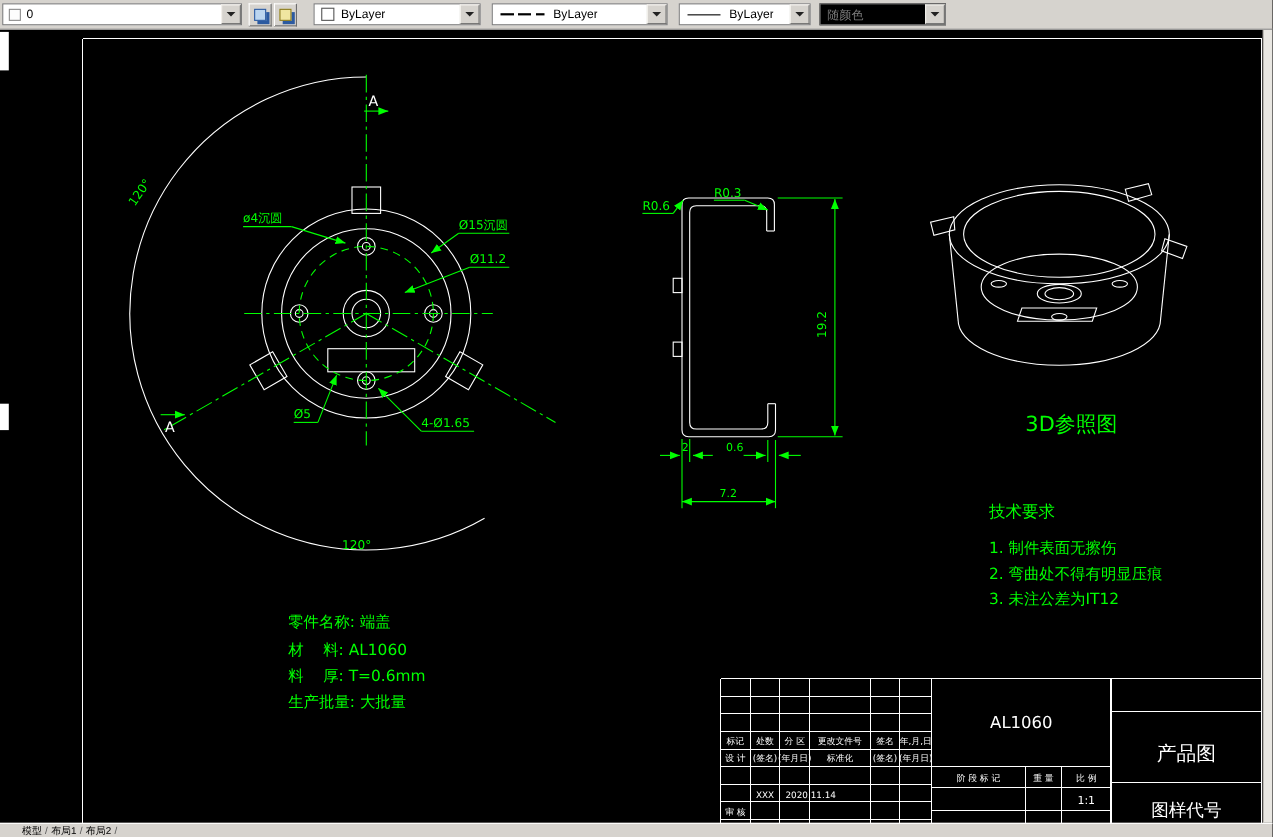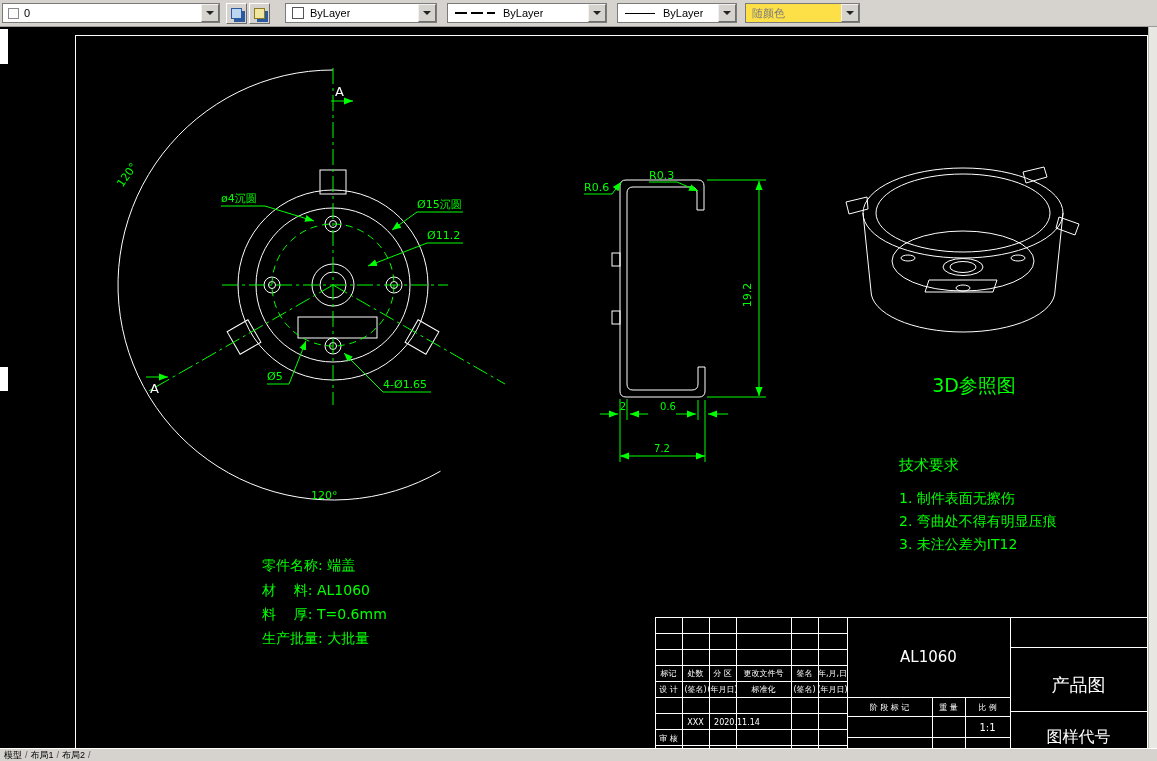--- a/index.html
+++ b/index.html
@@ -17,21 +17,21 @@
     border:1px solid #7b7b7b;display:flex;align-items:center;
     font-size:11px;color:#000;box-sizing:border-box;
   }
   .combo .cv{white-space:nowrap;overflow:hidden;}
   .combo .dd{
     margin-left:auto;width:16px;align-self:stretch;background:#d6d3ce;
     border:1px solid;border-color:#f4f2ee #6e6e6e #6e6e6e #f4f2ee;
     display:flex;align-items:center;justify-content:center;flex:0 0 16px;
   }
   .dd::after{content:"";border:4px solid transparent;border-top:4px solid #222;margin-top:4px;}
-  .combo.disabled{background:#fde047;}
+  .combo.disabled{background:#000000;}
   .combo.disabled .cv{color:#7e7e7e;}
   .lsw{width:9px;height:9px;border:1px solid #8a8a8a;background:#fdfdfd;margin:0 5px 0 5px;flex:0 0 9px;}
   .csw{width:10px;height:10px;border:1px solid #555;background:#fff;margin:0 6px;flex:0 0 10px;}
   .ltline{height:2px;background:repeating-linear-gradient(90deg,#000 0 12px,transparent 12px 16px);width:40px;margin:0 8px 0 7px;flex:0 0 40px;}
   .lwline{height:1px;background:#000;width:30px;margin:0 8px 0 7px;flex:0 0 30px;}
   .tbtn{
     position:absolute;top:3px;width:21px;height:21px;background:#d6d3ce;padding:0;
     border:1px solid;border-color:#fff #6e6e6e #6e6e6e #fff;
     display:flex;align-items:center;justify-content:center;cursor:default;
   }
@@ -45,21 +45,21 @@
   .pre{white-space:pre;}
   
   .vscroll{
     position:absolute;top:27px;right:0;width:9px;height:721px;
     background:#e9e7e2;border-left:1px solid #b7b4ae;z-index:5;box-sizing:border-box;
   }
   
   .statusbar{
     position:absolute;left:0;bottom:0;width:1157px;height:13px;
     background:#d6d3ce;border-top:1px solid #fff;z-index:10;box-sizing:border-box;
-    display:flex;align-items:center;font-size:9px;color:#000;padding-left:3px;
+    display:flex;align-items:center;font-size:9px;color:#000;padding-left:19px;
   }
   .tab{margin:0 1px;white-space:nowrap;}
   .tsep{color:#555;margin:0 2px;}
 </style>
 </head>
 <body>
 
 <div class="canvas">
 <svg width="1157" height="761" viewBox="0 0 1157 761">
   <defs>

